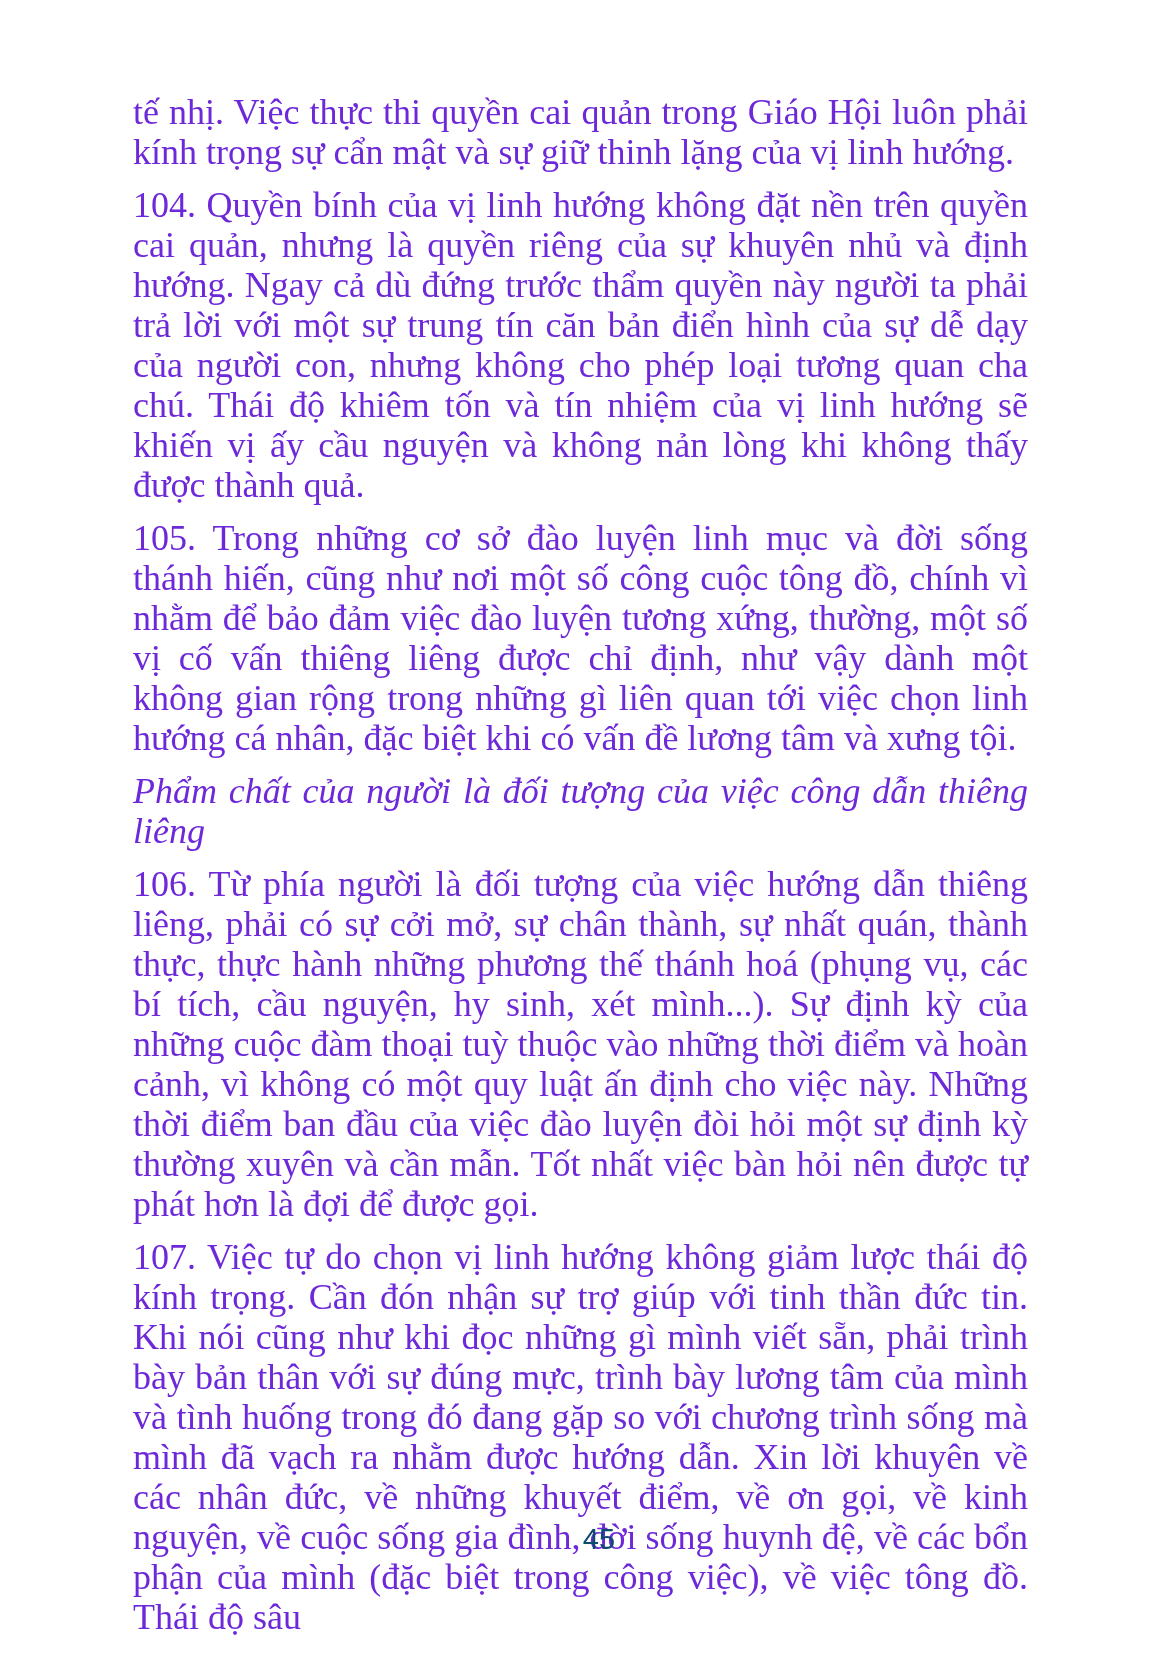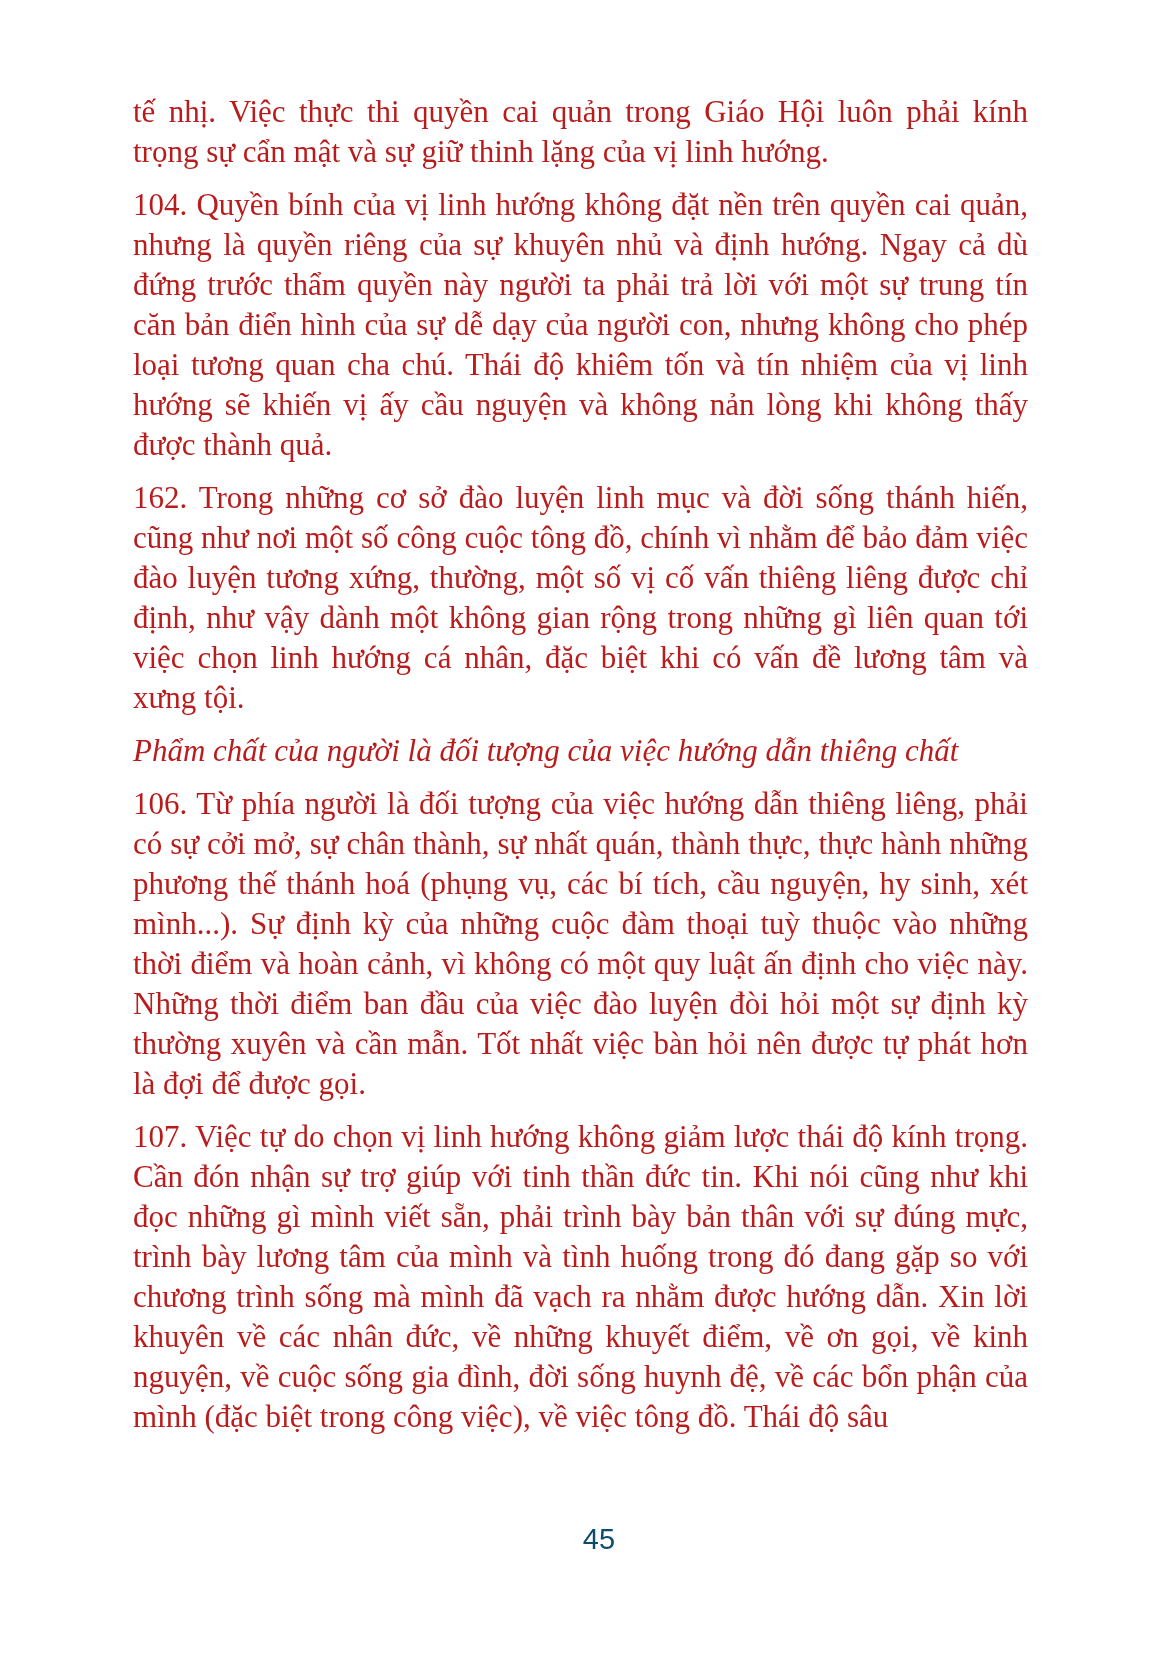--- a/index.html
+++ b/index.html
@@ -13,22 +13,22 @@
     height: 1654px;
     background: #ffffff;
     overflow: hidden;
     font-family: "Liberation Serif", serif;
   }
   .text-block {
     position: absolute;
     left: 133px;
     top: 92px;
     width: 895px;
-    color: #b91c1c;
-    font-size: 31px;
+    color: #6d28d9;
+    font-size: 36px;
     line-height: 40px;
     text-align: justify;
   }
   .text-block p {
     margin: 0 0 13px 0;
     padding: 0;
   }
   .text-block p.italic-heading {
     font-style: italic;
   }
@@ -48,19 +48,19 @@
     padding-left: 16px;
   }
 </style>
 </head>
 <body>
 
 <div class="page">
   <div class="text-block" id="text-block">
       <p>tế nhị. Việc thực thi quyền cai quản trong Giáo Hội luôn phải kính trọng sự cẩn mật và sự giữ thinh lặng của vị linh hướng.</p>
       <p><span class="para-num">104</span>. Quyền bính của vị linh hướng không đặt nền trên quyền cai quản, nhưng là quyền riêng của sự khuyên nhủ và định hướng. Ngay cả dù đứng trước thẩm quyền này người ta phải trả lời với một sự trung tín căn bản điển hình của sự dễ dạy của người con, nhưng không cho phép loại tương quan cha chú. Thái độ khiêm tốn và tín nhiệm của vị linh hướng sẽ khiến vị ấy cầu nguyện và không nản lòng khi không thấy được thành quả.</p>
-      <p><span class="para-num">162</span>. Trong những cơ sở đào luyện linh mục và đời sống thánh hiến, cũng như nơi một số công cuộc tông đồ, chính vì nhằm để bảo đảm việc đào luyện tương xứng, thường, một số vị cố vấn thiêng liêng được chỉ định, như vậy dành một không gian rộng trong những gì liên quan tới việc chọn linh hướng cá nhân, đặc biệt khi có vấn đề lương tâm và xưng tội.</p>
-      <p class="italic-heading">Phẩm chất của người là đối tượng của việc hướng dẫn thiêng chất</p>
+      <p><span class="para-num">105</span>. Trong những cơ sở đào luyện linh mục và đời sống thánh hiến, cũng như nơi một số công cuộc tông đồ, chính vì nhằm để bảo đảm việc đào luyện tương xứng, thường, một số vị cố vấn thiêng liêng được chỉ định, như vậy dành một không gian rộng trong những gì liên quan tới việc chọn linh hướng cá nhân, đặc biệt khi có vấn đề lương tâm và xưng tội.</p>
+      <p class="italic-heading">Phẩm chất của người là đối tượng của việc công dẫn thiêng liêng</p>
       <p><span class="para-num">106</span>. Từ phía người là đối tượng của việc hướng dẫn thiêng liêng, phải có sự cởi mở, sự chân thành, sự nhất quán, thành thực, thực hành những phương thế thánh hoá (phụng vụ, các bí tích, cầu nguyện, hy sinh, xét mình...). Sự định kỳ của những cuộc đàm thoại tuỳ thuộc vào những thời điểm và hoàn cảnh, vì không có một quy luật ấn định cho việc này. Những thời điểm ban đầu của việc đào luyện đòi hỏi một sự định kỳ thường xuyên và cần mẫn. Tốt nhất việc bàn hỏi nên được tự phát hơn là đợi để được gọi.</p>
       <p><span class="para-num">107</span>. Việc tự do chọn vị linh hướng không giảm lược thái độ kính trọng. Cần đón nhận sự trợ giúp với tinh thần đức tin. Khi nói cũng như khi đọc những gì mình viết sẵn, phải trình bày bản thân với sự đúng mực, trình bày lương tâm của mình và tình huống trong đó đang gặp so với chương trình sống mà mình đã vạch ra nhằm được hướng dẫn. Xin lời khuyên về các nhân đức, về những khuyết điểm, về ơn gọi, về kinh nguyện, về cuộc sống gia đình, đời sống huynh đệ, về các bổn phận của mình (đặc biệt trong công việc), về việc tông đồ. Thái độ sâu</p>
     </div>
   <div class="page-number">45</div>
 </div>
 
 </body></html>

